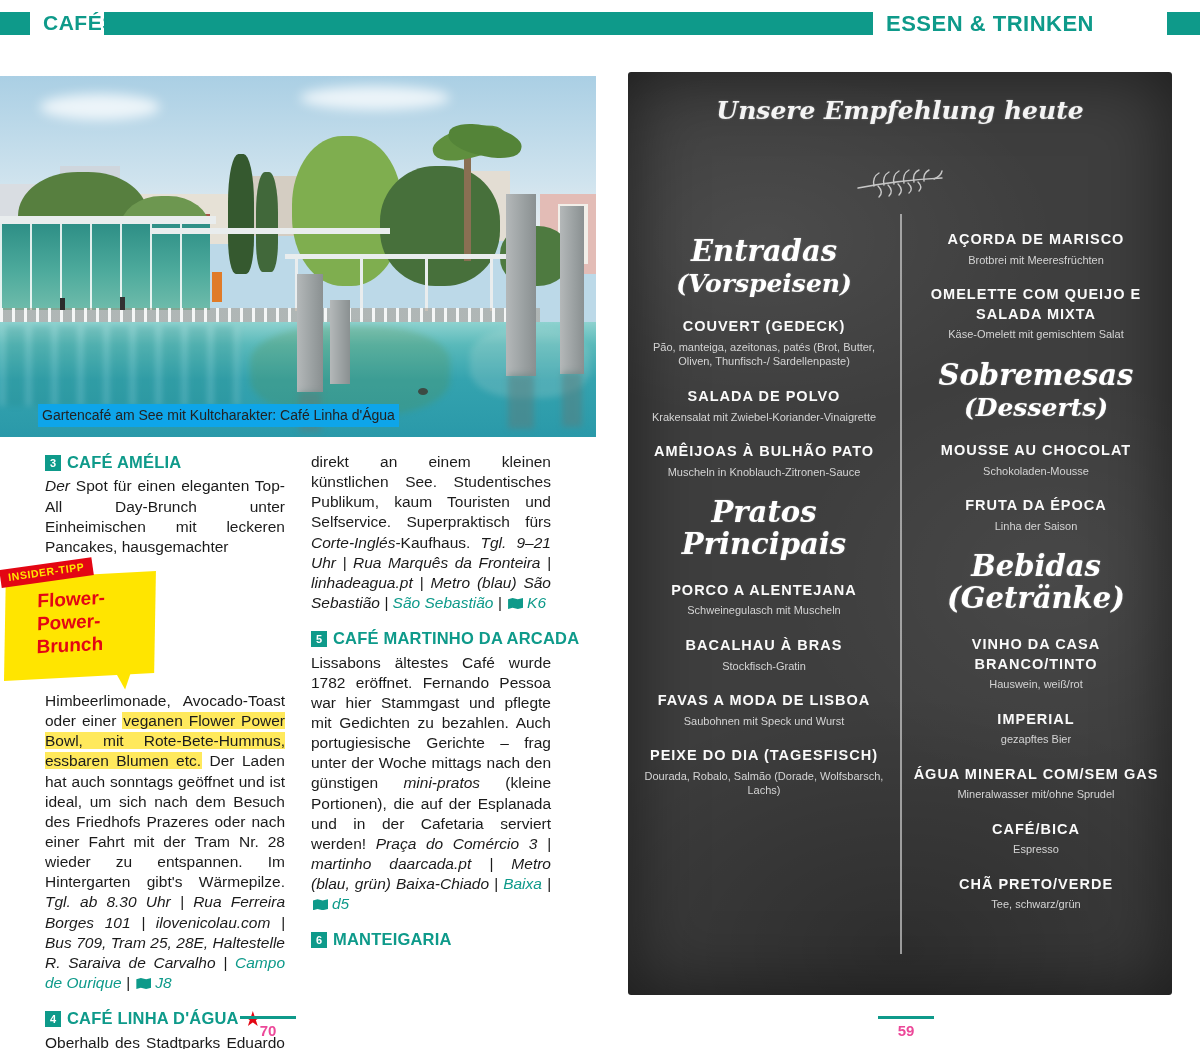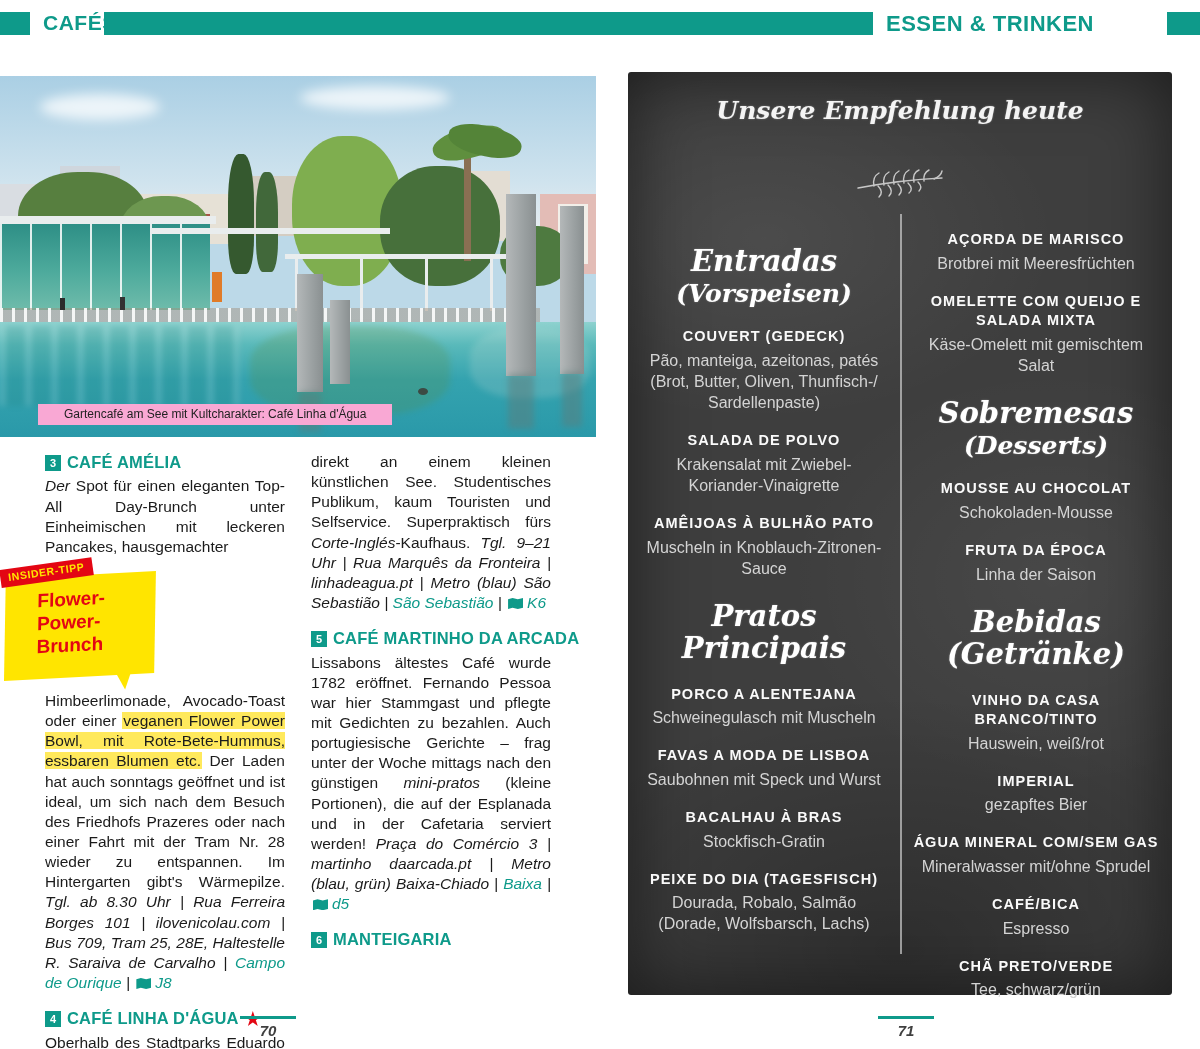--- a/index.html
+++ b/index.html
@@ -20,22 +20,22 @@
   .ph{position:absolute;}
   .ph-sky{left:0;top:0;width:100%;height:150px;background:linear-gradient(180deg,#aacfe4 0%,#cfe3ee 70%,#e4ecf0 100%);}
   .cloud{position:absolute;background:rgba(255,255,255,.75);border-radius:50%;filter:blur(6px);}
   .bldg{position:absolute;}
   .tree{position:absolute;border-radius:46%;}
   .ph-water{left:0;top:246px;width:100%;height:115px;
     background:linear-gradient(180deg,#8ed2cf 0%,#59b9ba 20%,#34a3af 50%,#2a99a9 100%);}
   .refl{position:absolute;opacity:.5;filter:blur(3px);}
   .pillar{position:absolute;background:linear-gradient(90deg,#b4b8b9,#9aa0a1 60%,#8a9091);}
   .beam{position:absolute;background:#e9edee;}
-  .caption{position:absolute;left:38px;top:328px;background:#f9a8d4;padding:3px 26px 4px;
-    font-size:12px;color:#222;white-space:nowrap;}
+  .caption{position:absolute;left:38px;top:328px;background:#0ea5e9;padding:3px 4px 4px;
+    font-size:14px;color:#222;white-space:nowrap;}
 
   
   .col{position:absolute;top:452px;width:256px;text-align:justify;font-size:15.5px;line-height:1.3;}
   .col1{left:45px;}
   .col2{left:311px;}
   .sec-h{display:flex;align-items:center;gap:6px;margin:0 0 3px 0;}
   .sec-h.mt{margin-top:15px;}
   .badge{display:inline-flex;align-items:center;justify-content:center;width:16px;height:16px;
     background:#0e9a8a;color:#fff;font-size:11px;font-weight:bold;flex:0 0 auto;}
   .sec-title{color:#0e9a8a;font-weight:bold;font-size:16.5px;letter-spacing:.2px;white-space:nowrap;}
@@ -69,30 +69,30 @@
     color:#f4f4f4;}
   .board-title{position:absolute;left:0;top:24px;width:100%;text-align:center;
     font-family:"DejaVu Serif",serif;font-style:italic;font-weight:bold;font-size:25px;
     text-shadow:0 0 2px rgba(255,255,255,.35);}
   .board-leaf{position:absolute;left:50%;top:92px;transform:translateX(-50%);opacity:.85;}
   .board-divider{position:absolute;left:50%;top:142px;width:2px;height:740px;background:rgba(215,215,215,.65);}
   .m-col{position:absolute;top:152px;width:248px;text-align:center;}
   .m-col-l{left:12px;}
   .m-col-r{left:284px;padding-top:6px;}
   .m-script{font-family:"DejaVu Serif",serif;font-style:italic;font-weight:bold;color:#fff;
-    margin:22px 0 20px;text-shadow:0 0 2px rgba(255,255,255,.3);}
+    margin:12px 0 20px;text-shadow:0 0 2px rgba(255,255,255,.3);}
   .m-script .l1{font-size:29px;line-height:1.1;}
   .m-script .l2{font-size:25px;line-height:1.1;margin-top:2px;}
   .m-item{margin-bottom:18px;}
   .m-name{font-weight:bold;font-size:14.5px;letter-spacing:1px;color:#fafafa;line-height:1.35;margin-bottom:3px;}
-  .m-desc{font-size:16px;color:#d4d4d4;line-height:1.32;}
+  .m-desc{font-size:11px;color:#d4d4d4;line-height:1.32;}
 
   
   .pg-line{position:absolute;width:56px;height:3px;background:#0e9a8a;top:1016px;}
-  .pg-num{position:absolute;width:56px;top:1022px;text-align:center;font-weight:bold;font-size:15px;color:#404040;font-style:italic;}
+  .pg-num{position:absolute;width:56px;top:1022px;text-align:center;font-weight:bold;font-size:15px;color:#ec4899;}
   .pg-l{left:240px;} .pg-r{left:878px;}
 </style>
 </head>
 <body>
 
 <div class="hdr-block hdr-block-l"></div>
 <div class="hdr-label hdr-label-l">CAFÉS</div>
 <div class="hdr-bar"></div>
 <div class="hdr-label hdr-label-r">ESSEN &amp; TRINKEN</div>
 <div class="hdr-block hdr-block-r"></div>
@@ -234,26 +234,26 @@
         <div class="m-desc">Muscheln in Knoblauch-Zitronen-Sauce</div>
       </div>
       <div class="m-script">
         <div class="l1">Pratos Principais</div>
       </div>
       <div class="m-item">
         <div class="m-name">PORCO A ALENTEJANA</div>
         <div class="m-desc">Schweinegulasch mit Muscheln</div>
       </div>
       <div class="m-item">
+        <div class="m-name">BACALHAU À BRAS</div>
+        <div class="m-desc">Stockfisch-Gratin</div>
+      </div>
+      <div class="m-item">
         <div class="m-name">FAVAS A MODA DE LISBOA</div>
         <div class="m-desc">Saubohnen mit Speck und Wurst</div>
-      </div>
-      <div class="m-item">
-        <div class="m-name">BACALHAU À BRAS</div>
-        <div class="m-desc">Stockfisch-Gratin</div>
       </div>
       <div class="m-item">
         <div class="m-name">PEIXE DO DIA (TAGESFISCH)</div>
         <div class="m-desc">Dourada, Robalo, Salmão (Dorade, Wolfsbarsch, Lachs)</div>
       </div>
     </div>
   <div class="m-col m-col-r">
       <div class="m-item">
         <div class="m-name">AÇORDA DE MARISCO</div>
         <div class="m-desc">Brotbrei mit Meeresfrüchten</div>
@@ -296,13 +296,13 @@
       <div class="m-item">
         <div class="m-name">CHÃ PRETO/VERDE</div>
         <div class="m-desc">Tee, schwarz/grün</div>
       </div>
     </div>
 </div>
 
 <div class="pg-line pg-l"></div>
 <div class="pg-num pg-l">70</div>
 <div class="pg-line pg-r"></div>
-<div class="pg-num pg-r">71</div>
+<div class="pg-num pg-r">59</div>
 
 </body></html>

